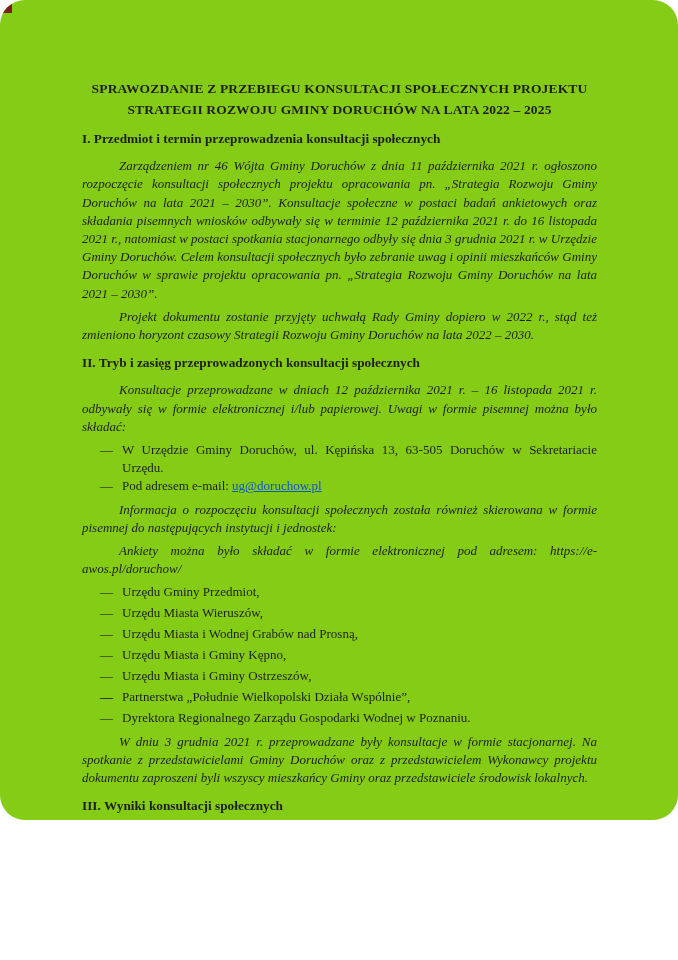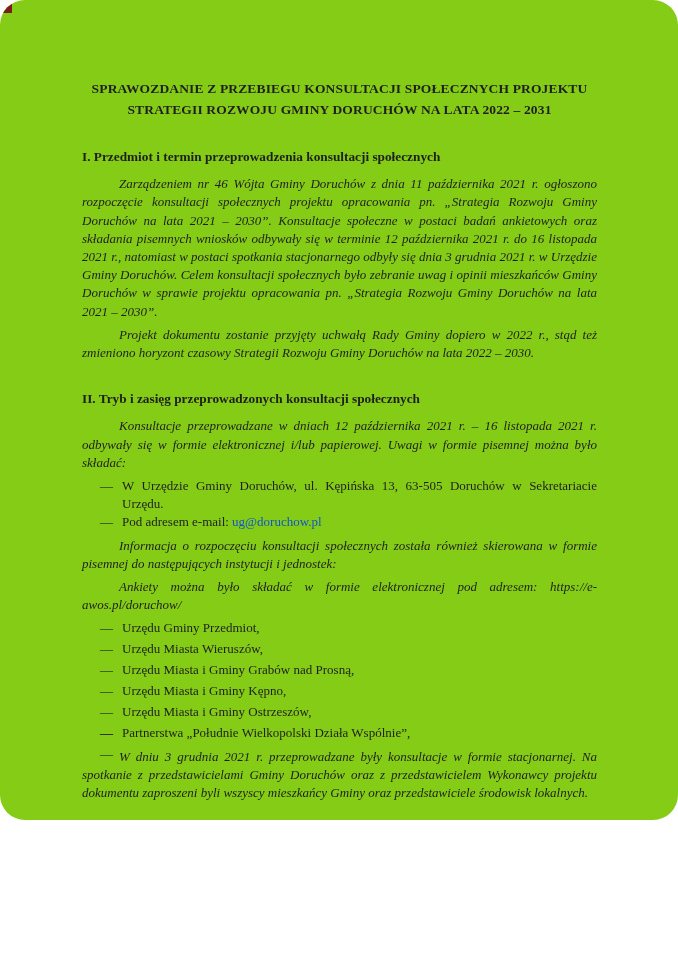--- a/index.html
+++ b/index.html
@@ -29,21 +29,21 @@
     text-align: center;
     font-weight: 700;
     font-size: 13.5px;
     line-height: 21px;
     letter-spacing: 0.15px;
   }
   .heading {
     font-weight: 700;
     font-size: 13.3px;
     line-height: 18.2px;
-    margin-top: 28px;
+    margin-top: 10px;
   }
   p {
     margin: 5px 0 0 0;
     font-size: 13px;
     line-height: 18.2px;
     text-align: justify;
     text-indent: 37px;
     font-style: italic;
   }
   p.lead { margin-top: 9px; }
@@ -60,34 +60,35 @@
     text-align: justify;
   }
   .dash-list.institutions li { margin-bottom: 2.8px; }
   .dash {
     position: absolute;
     left: 0;
     top: 0;
   }
   a.link {
     color: #1155cc;
+    text-decoration: underline;
     cursor: pointer;
   }
 </style>
 </head>
 <body>
 
 <div class="page">
   <div class="corner-marker"></div>
 
   <div class="content">
 
     <div class="title">
       <div>SPRAWOZDANIE Z PRZEBIEGU KONSULTACJI SPOŁECZNYCH PROJEKTU</div>
-      <div>STRATEGII ROZWOJU GMINY DORUCHÓW NA LATA 2022 – 2031</div>
+      <div>STRATEGII ROZWOJU GMINY DORUCHÓW NA LATA 2022 – 2025</div>
     </div>
 
     <div class="heading">I. Przedmiot i termin przeprowadzenia konsultacji społecznych</div>
 
     <p class="lead">Zarządzeniem nr 46 Wójta Gminy Doruchów z dnia 11 października 2021 r. ogłoszono rozpoczęcie konsultacji społecznych projektu opracowania pn. „Strategia Rozwoju Gminy Doruchów na lata 2021 – 2030”. Konsultacje społeczne w postaci badań ankietowych oraz składania pisemnych wniosków odbywały się w terminie 12 października 2021 r. do 16 listopada 2021 r., natomiast w postaci spotkania stacjonarnego odbyły się dnia 3 grudnia 2021 r. w Urzędzie Gminy Doruchów. Celem konsultacji społecznych było zebranie uwag i opinii mieszkańców Gminy Doruchów w sprawie projektu opracowania pn. „Strategia Rozwoju Gminy Doruchów na lata 2021 – 2030”.</p>
 
     <p>Projekt dokumentu zostanie przyjęty uchwałą Rady Gminy dopiero w 2022 r., stąd też zmieniono horyzont czasowy Strategii Rozwoju Gminy Doruchów na lata 2022 – 2030.</p>
 
     <div class="heading">II. Tryb i zasięg przeprowadzonych konsultacji społecznych</div>
 
@@ -112,39 +113,40 @@
       <li>
         <span class="dash">—</span>
         <span>Urzędu Gminy Przedmiot,</span>
       </li>
       <li>
         <span class="dash">—</span>
         <span>Urzędu Miasta Wieruszów,</span>
       </li>
       <li>
         <span class="dash">—</span>
-        <span>Urzędu Miasta i Gminy Grabów nad Prosną,</span>
+        <span>Urzędu Miasta i Wodnej Grabów nad Prosną,</span>
       </li>
       <li>
         <span class="dash">—</span>
         <span>Urzędu Miasta i Gminy Kępno,</span>
       </li>
       <li>
         <span class="dash">—</span>
         <span>Urzędu Miasta i Gminy Ostrzeszów,</span>
       </li>
       <li>
         <span class="dash">—</span>
       </li>
       <li>
         <span class="dash">—</span>
         <span>Partnerstwa „Południe Wielkopolski Działa Wspólnie”,</span>
       </li>
       <li>
         <span class="dash">—</span>
+        <span>Dyrektora Regionalnego Zarządu Gospodarki Wodnej w Poznaniu.</span>
       </li>
     </ul>
 
     <p>W dniu 3 grudnia 2021 r. przeprowadzane były konsultacje w formie stacjonarnej. Na spotkanie z przedstawicielami Gminy Doruchów oraz z przedstawicielem Wykonawcy projektu dokumentu zaproszeni byli wszyscy mieszkańcy Gminy oraz przedstawiciele środowisk lokalnych.</p>
 
     <div class="heading">III. Wyniki konsultacji społecznych</div>
 
   </div>
 </div>
 

